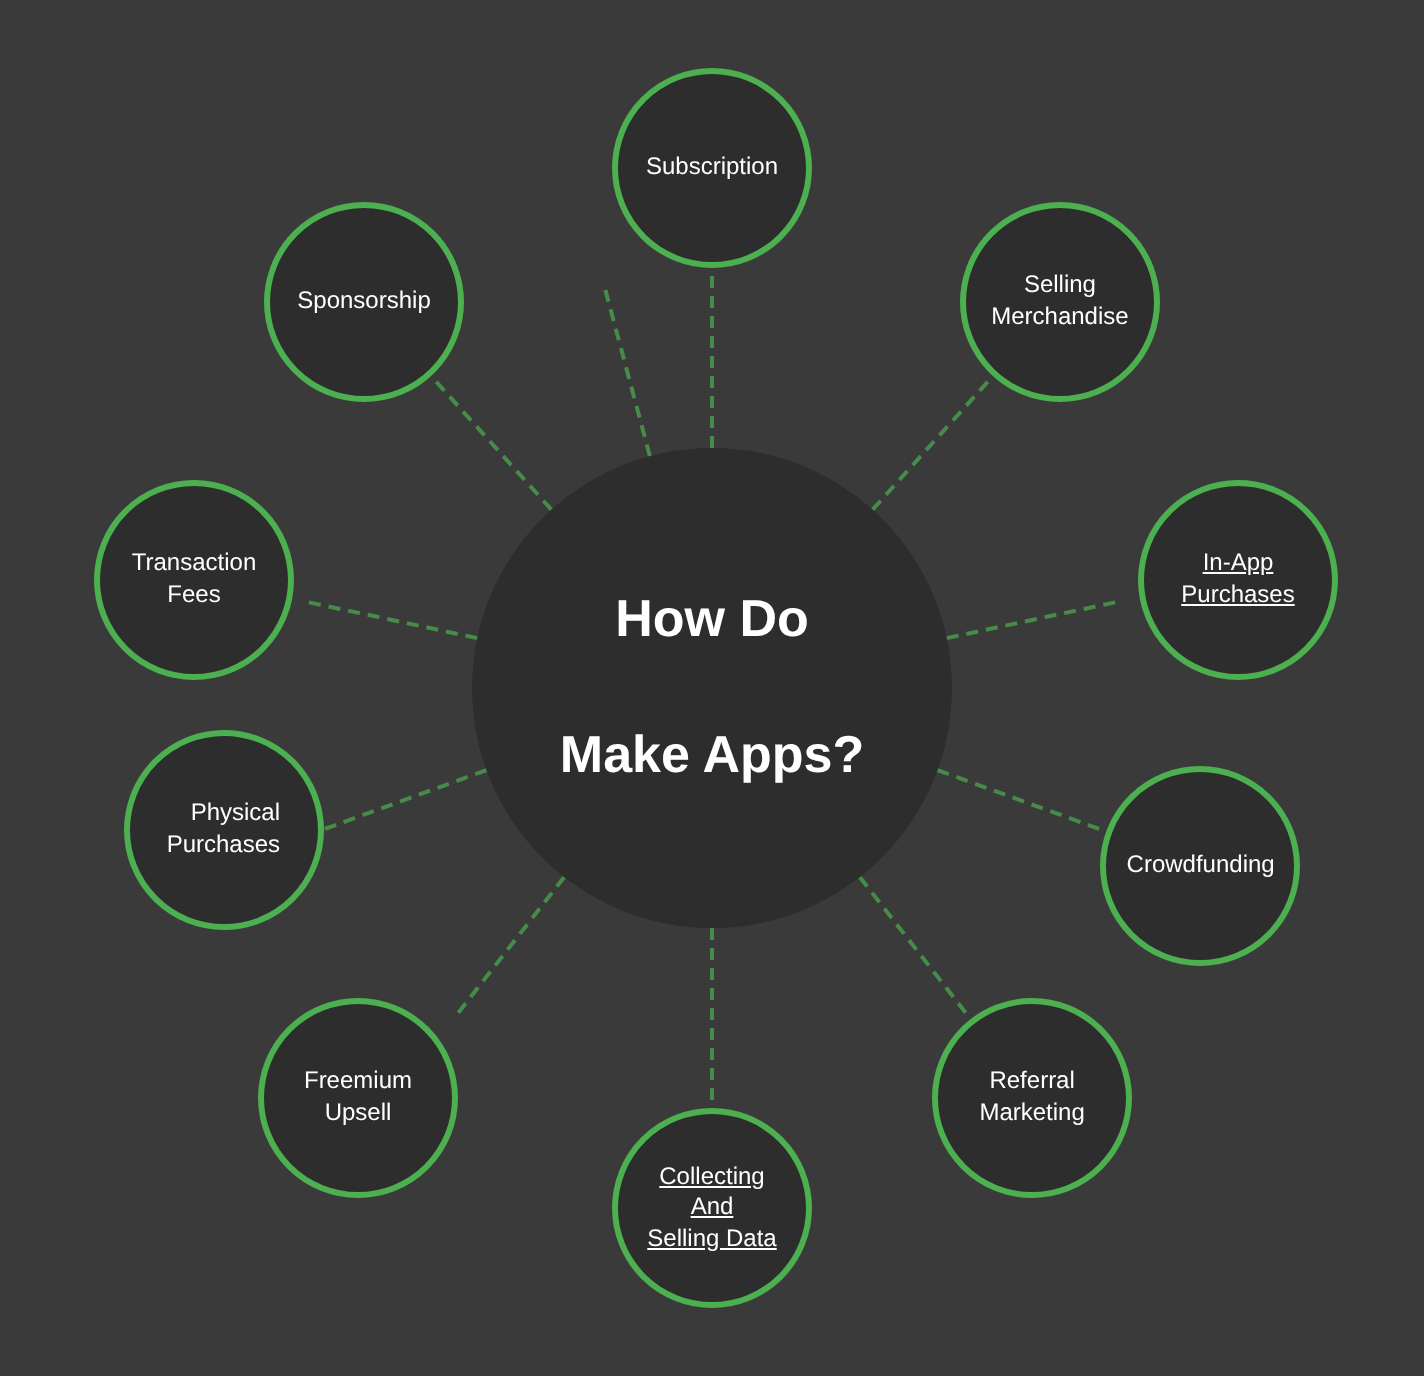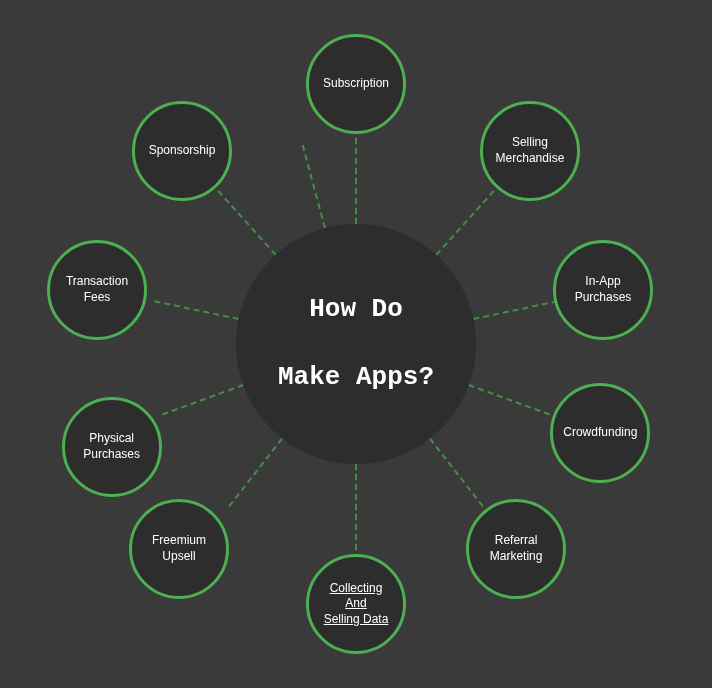--- a/index.html
+++ b/index.html
@@ -34,21 +34,20 @@
       z-index: 10;
       left: 50%;
       top: 50%;
       transform: translate(-50%, -50%);
     }
     .center-text {
       color: white;
       font-size: 26px;
       font-weight: bold;
       line-height: 1.3;
-      font-family: Liberation Mono, monospace;
     }
     .node {
       position: absolute;
       width: 100px;
       height: 100px;
       border-radius: 50%;
       background: #2d2d2d;
       border: 3px solid #4caf50;
       display: flex;
       align-items: center;
@@ -92,21 +91,21 @@
   <div class="center-circle">
     <div class="center-text">
       <span>How Do</span><br>
       <br>
       <span>Make Apps?</span>
     </div>
   </div>
 
 <div class="node" style="left: 290px; top: 20px;">Subscription</div>
     <div class="node" style="left: 463.974px; top: 86.7823px;">Selling<br>Merchandise</div>
-    <div class="node" style="left: 537px; top: 225.943px;">In-App<br>Purchases</div>
+    <div class="node" style="left: 553px; top: 225.943px; text-decoration: underline;">In-App<br>Purchases</div>
     <div class="node" style="left: 534.32px; top: 368.925px;">Crowdfunding</div>
     <div class="node" style="left: 450.072px; top: 484.883px;">Referral<br>Marketing</div>
     <div class="node" style="left: 290px; top: 540px; text-decoration: underline;">Collecting<br>And<br>Selling Data</div>
     <div class="node" style="left: 113px; top: 484.883px;">Freemium<br>Upsell</div>
-    <div class="node" style="left: 45.6799px; top: 383px;">Physical<br>Purchases</div>
+    <div class="node" style="left: 45.6799px; top: 351px; text-align: right;">Physical<br>Purchases</div>
     <div class="node" style="left: 31px; top: 225.943px;">Transaction<br>Fees</div>
     <div class="node" style="left: 116.026px; top: 86.7823px;">Sponsorship</div>
   </div>
 
 </body></html>

